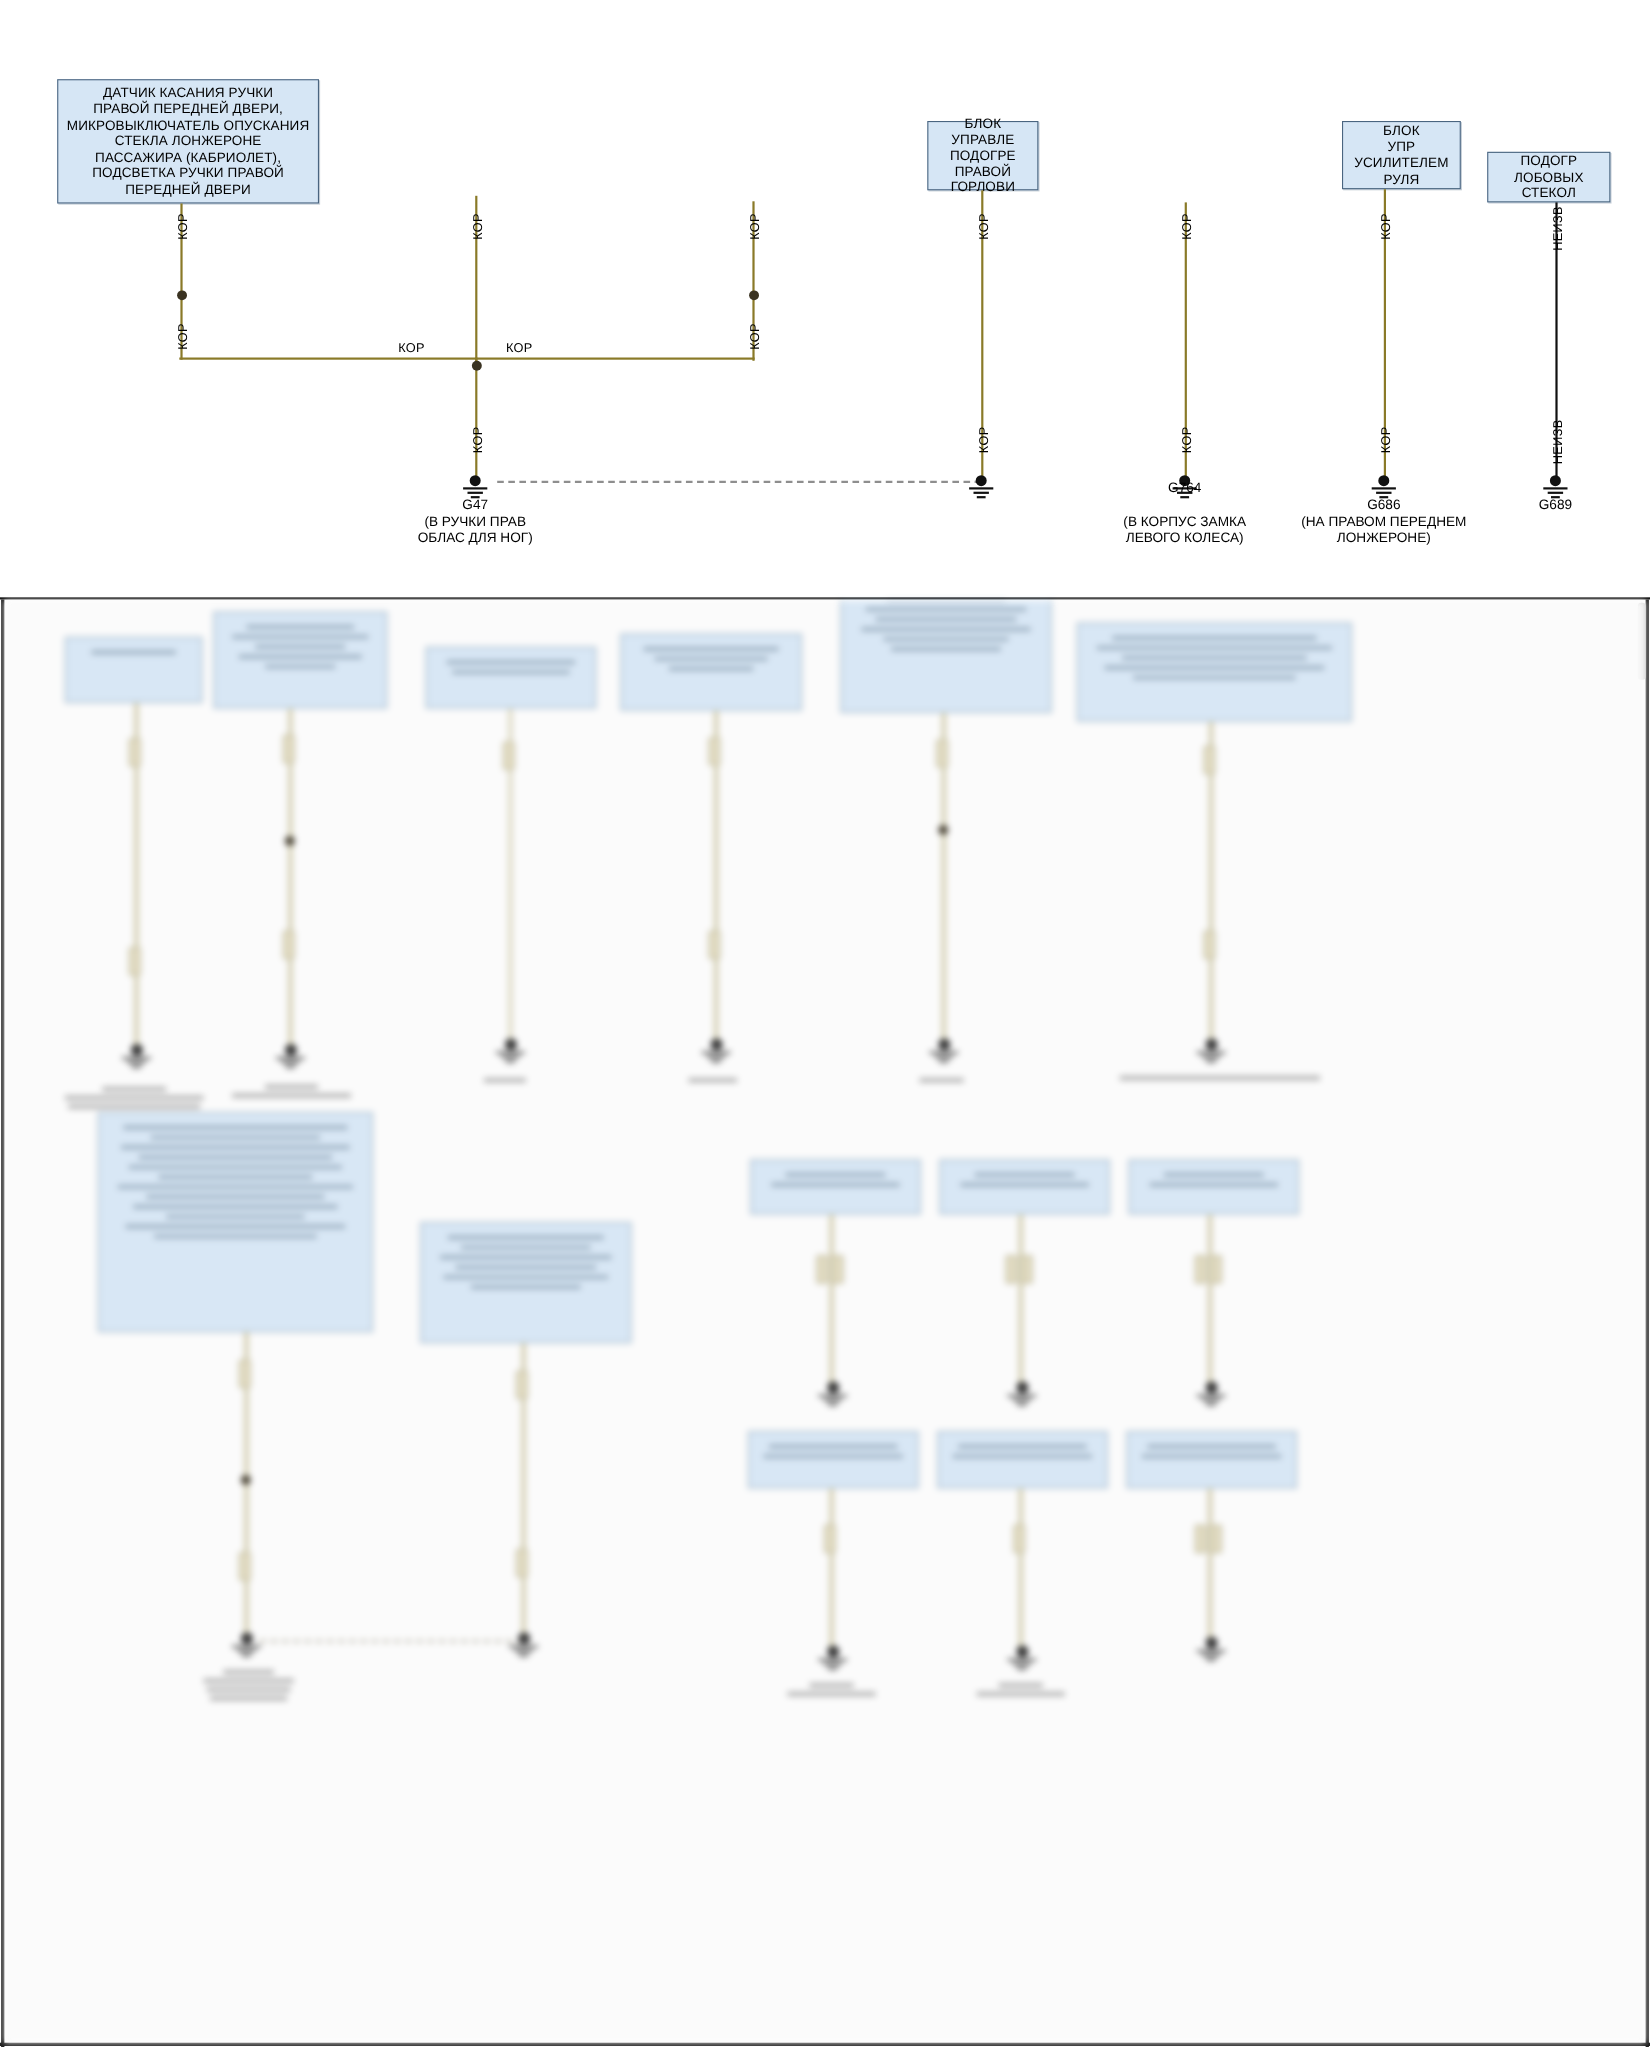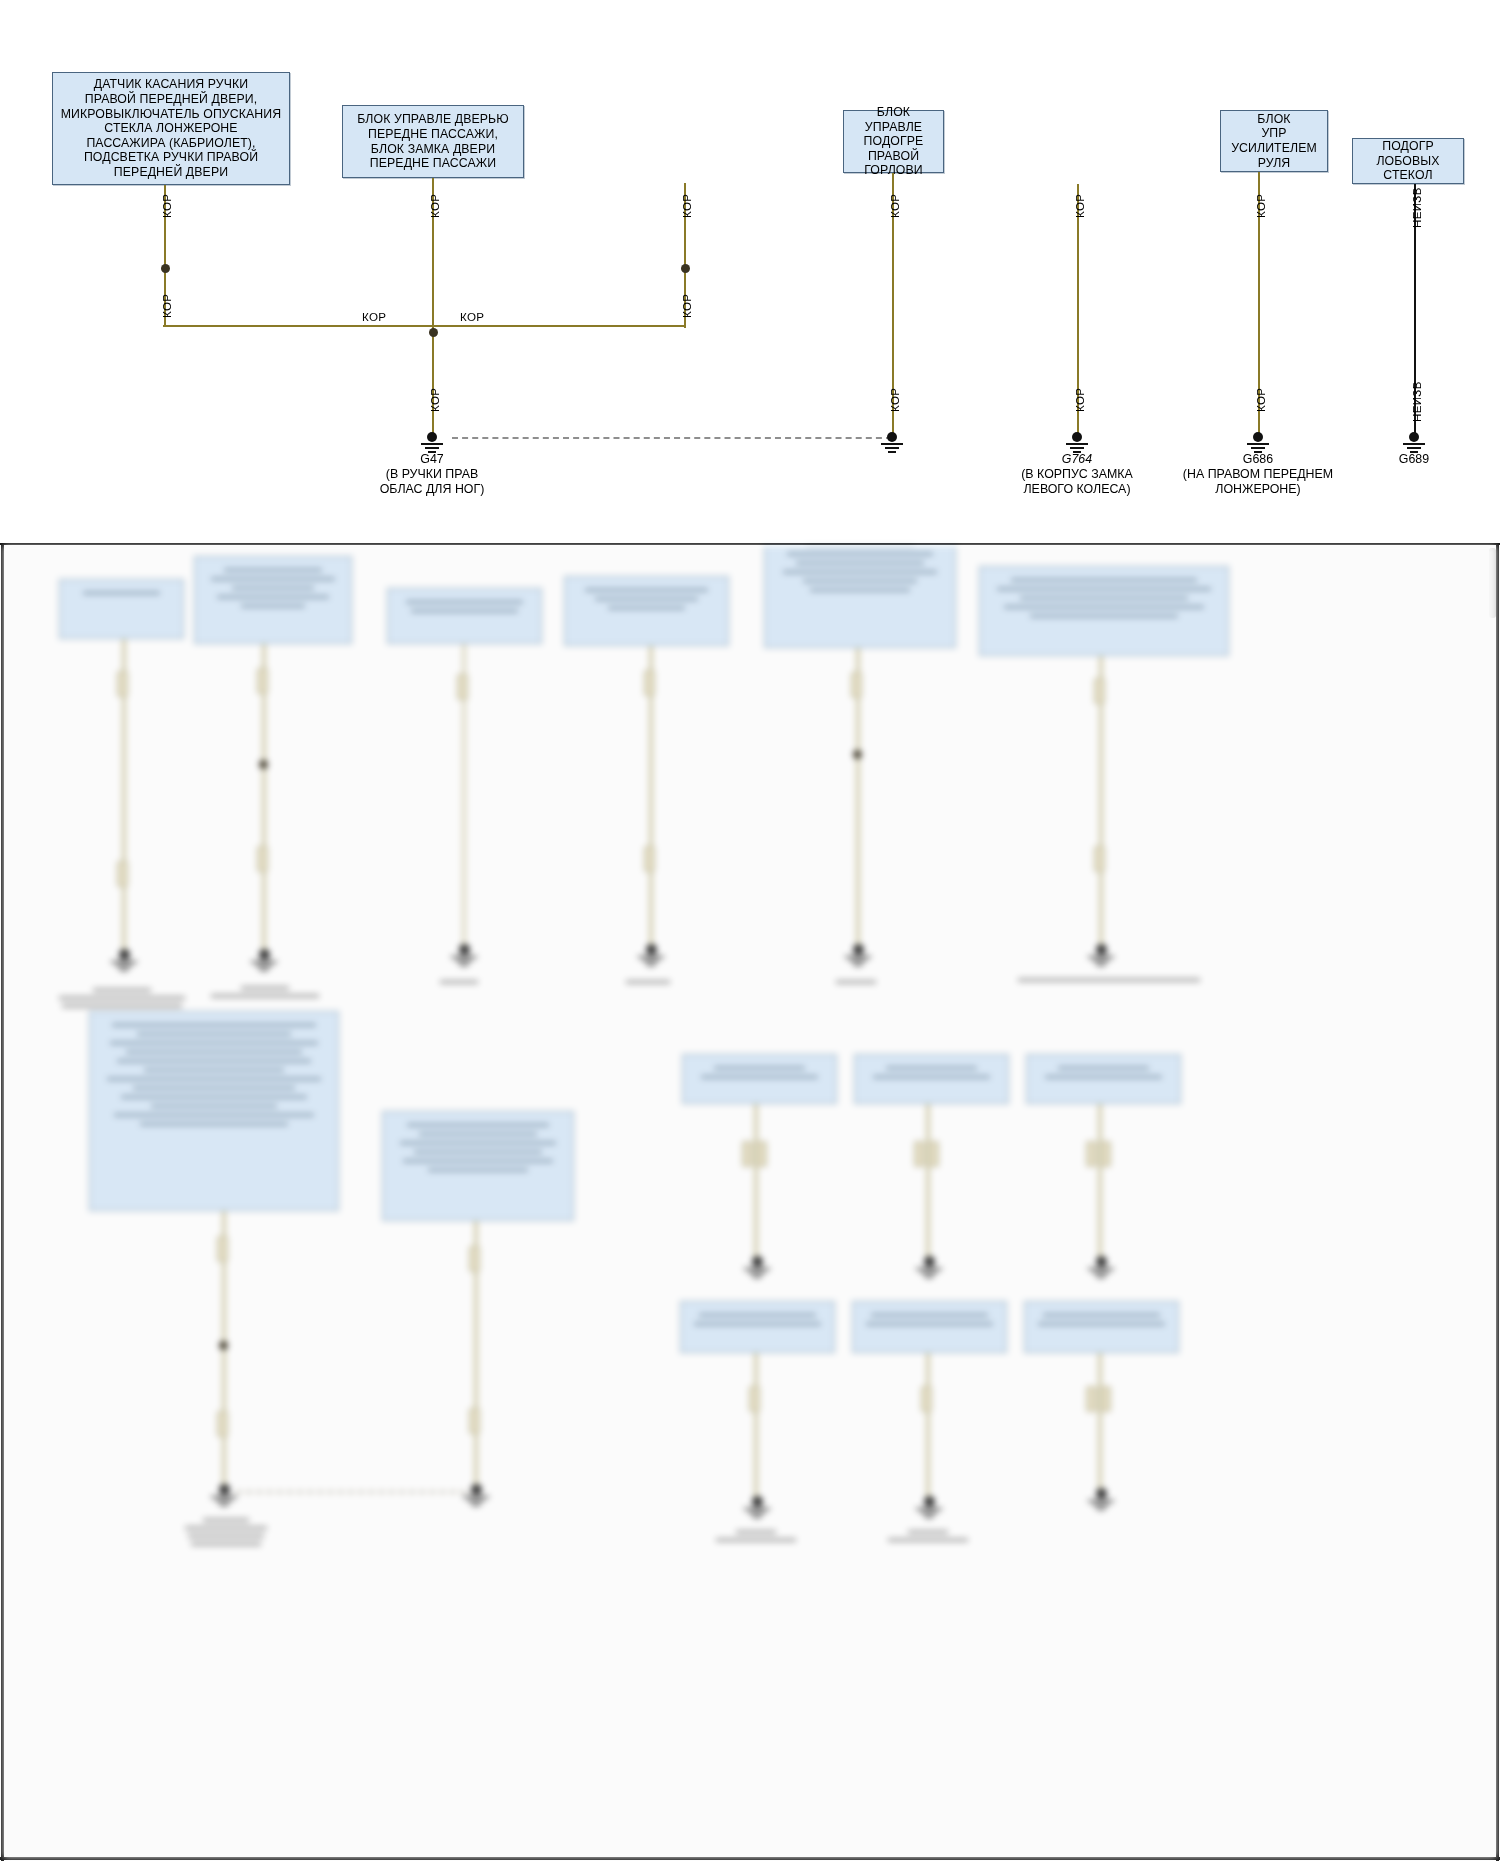--- a/index.html
+++ b/index.html
@@ -213,24 +213,20 @@
   <div id="sharp-layer">
 
     <div class="box" style="left:52px; top:72px; width:238px; height:113px;">ДАТЧИК КАСАНИЯ РУЧКИ
 ПРАВОЙ ПЕРЕДНЕЙ ДВЕРИ,
 МИКРОВЫКЛЮЧАТЕЛЬ ОПУСКАНИЯ
 СТЕКЛА ЛОНЖЕРОНЕ
 ПАССАЖИРА (КАБРИОЛЕТ),
 ПОДСВЕТКА РУЧКИ ПРАВОЙ
 ПЕРЕДНЕЙ ДВЕРИ</div>
 
-    <div class="box" style="left:342px; top:105px; width:182px; height:73px;">БЛОК УПРАВЛЕ ДВЕРЬЮ
-ПЕРЕДНЕ ПАССАЖИ,
-БЛОК ЗАМКА ДВЕРИ
-ПЕРЕДНЕ ПАССАЖИ</div>
 
 
     <div class="box" style="left:843px; top:110px; width:101px; height:63px;">БЛОК УПРАВЛЕ
 ПОДОГРЕ
 ПРАВОЙ
 ГОРЛОВИ</div>
 
 
     <div class="box" style="left:1220px; top:110px; width:108px; height:62px;">БЛОК
 УПР УСИЛИТЕЛЕМ
@@ -310,21 +306,21 @@
       <div class="dot"></div>
         <div class="b1"></div>
         <div class="b2"></div>
         <div class="b3"></div>
     </div>
 
     <div class="gnd-label" style="left:322px; top:452px;">G47</div>
     <div class="gnd-label" style="left:322px; top:467px;">(В РУЧКИ ПРАВ
 ОБЛАС ДЛЯ НОГ)</div>
 
-    <div class="gnd-label" style="left:967px; top:452px;font-style:italic;">G764</div>
+    <div class="gnd-label" style="left:967px; top:436px;">G764</div>
     <div class="gnd-label" style="left:967px; top:467px;">(В КОРПУС ЗАМКА
 ЛЕВОГО КОЛЕСА)</div>
 
     <div class="gnd-label" style="left:1148px; top:452px;">G686</div>
     <div class="gnd-label" style="left:1148px; top:467px;">(НА ПРАВОМ ПЕРЕДНЕМ
 ЛОНЖЕРОНЕ)</div>
 
     <div class="gnd-label" style="left:1304px; top:452px;">G689</div>
   </div>
 

